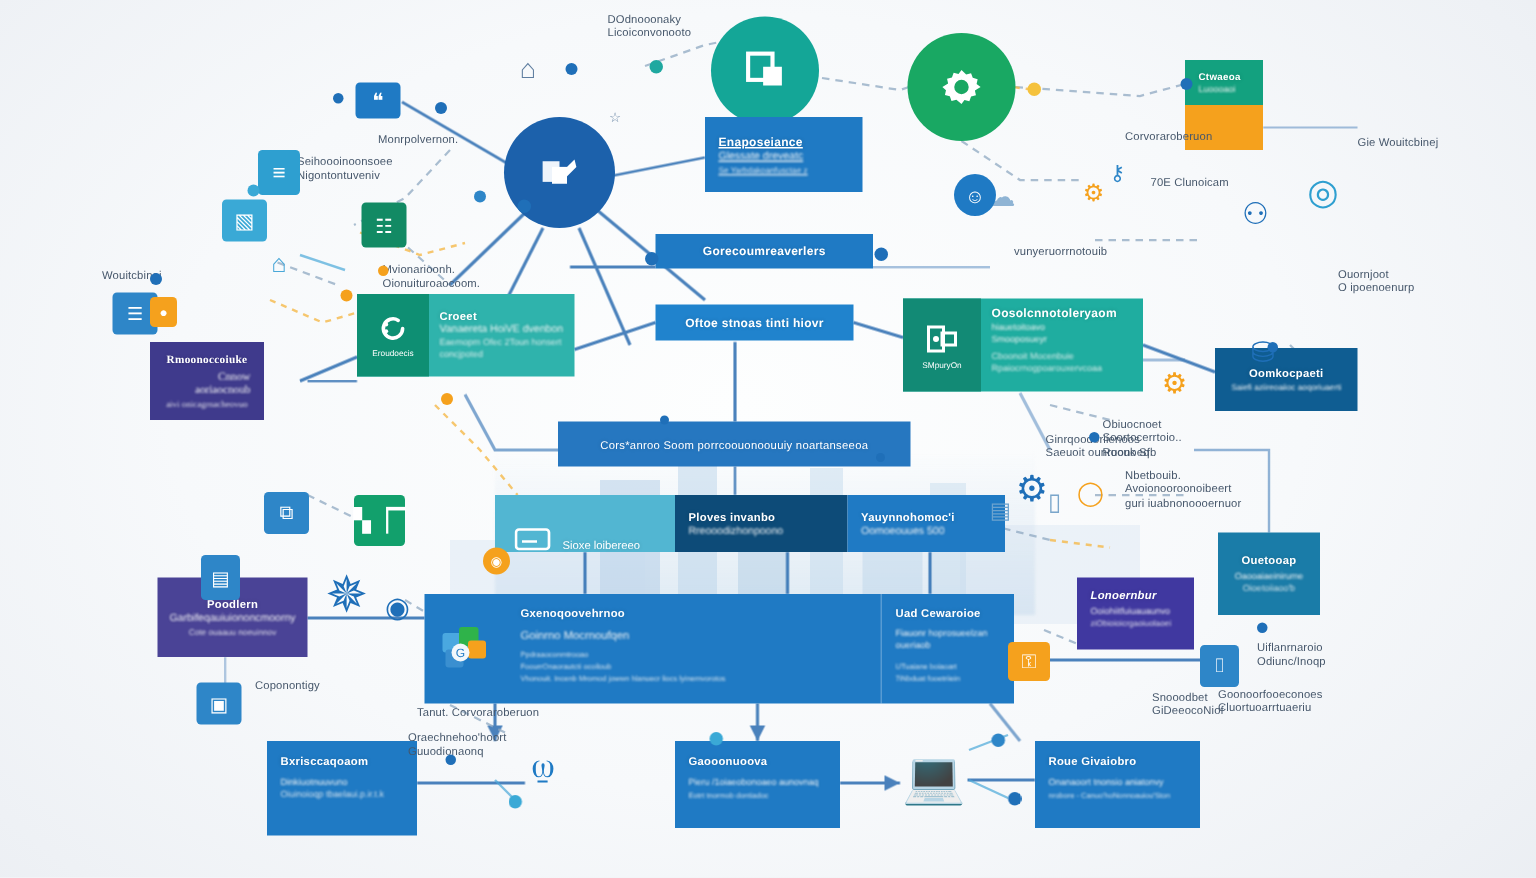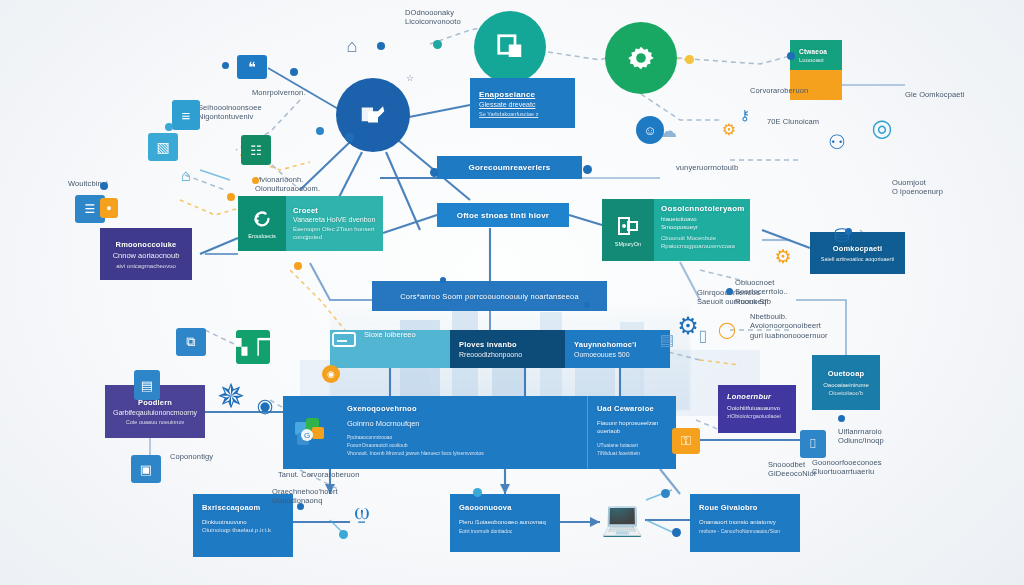--- a/index.html
+++ b/index.html
@@ -200,21 +200,21 @@
       <div style="font-size:5.5px;margin-top:3px;filter:blur(.45px);">Eroudoecis</div>
     </div>
     <div class="box" style="position:relative;left:0;top:0;flex:1;height:100%;padding:5px 7px;">
       <div class="t" style="font-size:7.5px;">Croeet</div>
       <div class="s" style="font-size:7px;margin-top:1px;">Vanaereta HoiVE dvenbon</div>
       <div class="x" style="font-size:6px;margin-top:2px;line-height:1.35;">Eaemopm Ofec
 2Toun honsert concjpoted</div>
     </div>
   </div>
 
-  <div style="position:absolute;left:602px;top:199px;width:148px;height:62px;display:flex;background:#1fada0;">
+  <div style="position:absolute;left:602px;top:199px;width:160px;height:62px;display:flex;background:#1fada0;">
     <div style="width:52px;background:#128a75;display:flex;flex-direction:column;align-items:center;justify-content:center;color:#fff;">
       <svg width="24" height="24" viewBox="0 0 24 24">
         <rect x="3" y="4" width="10" height="16" fill="none" stroke="#fff" stroke-width="2"></rect>
         <rect x="12" y="8" width="9" height="8" fill="none" stroke="#fff" stroke-width="2"></rect>
         <circle cx="8" cy="12" r="2" fill="#fff"></circle>
       </svg>
       <div style="font-size:5.5px;margin-top:3px;filter:blur(.45px);">SMpuryOn</div>
     </div>
     <div class="box" style="position:relative;left:0;top:0;flex:1;height:100%;padding:5px 7px;justify-content:flex-start;">
       <div class="t" style="font-size:8px;">Oosolcnnotoleryaom</div>
@@ -222,21 +222,21 @@
 Smooposueyr</div>
       <div class="x" style="font-size:6px;margin-top:3px;line-height:1.35;white-space:pre-line;">Cboonoit Mocenbuie
 Rpaiocrnogpoarouxervcoaa</div>
     </div>
   </div>
 
   <div class="box" style="left:372px;top:281px;width:235px;height:30px;background:#2677c0;align-items:center;">
     <div class="t" style="font-size:7.5px;font-weight:normal;">Cors*anroo Soom porrcoouonoouuiy noartanseeoa</div>
   </div>
 
-  <div style="position:absolute;left:330px;top:330px;width:120px;height:38px;background:#52b6d2;display:flex;align-items:flex-start;padding-left:2px;box-sizing:border-box;color:#fff;">
+  <div style="position:absolute;left:330px;top:330px;width:120px;height:38px;background:#52b6d2;display:flex;align-items:flex-end;padding-left:13px;box-sizing:border-box;color:#fff;">
     <svg width="26" height="18" viewBox="0 0 26 18" style="flex:none;">
       <rect x="1" y="3" width="22" height="13" rx="2" fill="none" stroke="#fff" stroke-width="1.8"></rect>
       <path d="M5 11 h10" stroke="#fff" stroke-width="1.8"></path>
     </svg>
     <div class="t" style="font-size:7.5px;margin-left:6px;filter:blur(.5px);text-shadow:0 0 3px rgba(0,0,0,.18);">Sioxe loibereeo</div>
   </div>
 
   <div class="box" style="left:450px;top:330px;width:115px;height:38px;background:#0d4b78;">
     <div class="t" style="font-size:7.5px;">Ploves invanbo</div>
     <div class="s" style="font-size:7px;margin-top:2px;">Rreooodizhonpoono</div>
@@ -266,33 +266,33 @@
 Vhonouit. Incenb Mromod jowwn hlanuecr liocs lyinemvorotos</div>
     </div>
     <div class="box" style="position:relative;left:0;top:0;width:88px;height:100%;justify-content:flex-start;padding-top:8px;">
       <div class="t" style="font-size:7.5px;">Uad Cewaroioe</div>
       <div class="s" style="font-size:6px;margin-top:6px;line-height:1.4;">Fiauonr hoprosueelzan oueriaob</div>
       <div class="x" style="font-size:5px;margin-top:5px;line-height:1.6;white-space:pre-line;">UTuaiane boiaoart
 7iNbduat fooetriiein</div>
     </div>
   </div>
 
-  <div class="box" style="left:100px;top:228px;width:92px;height:52px;background:#3f3a8c;align-items:center;text-align:right;">
+  <div class="box" style="left:100px;top:228px;width:76px;height:52px;background:#3f3a8c;align-items:center;text-align:right;font-family:Liberation Serif, serif;">
     <div class="t" style="font-size:7.5px;">Rmoonoccoiuke</div>
     <div class="s" style="font-size:7.5px;margin-top:2px;">Cnnow aoriaocnoub</div>
     <div class="x" style="font-size:6px;margin-top:3px;">aivi onicagrnacheovuo</div>
   </div>
 
   <div class="box" style="left:105px;top:385px;width:100px;height:53px;background:#4a4396;align-items:center;text-align:center;">
     <div class="t" style="font-size:7.5px;">Poodlern</div>
     <div class="s" style="font-size:7px;margin-top:2px;">Garbifeqauiuiononcmoorny</div>
     <div class="x" style="font-size:5.5px;margin-top:3px;">Cote ouaauu noeuinnov</div>
   </div>
 
-  <div class="box" style="left:178px;top:494px;width:100px;height:63px;background:#1f7ac4;justify-content:flex-start;padding-top:9px;margin-left:15px;">
+  <div class="box" style="left:178px;top:494px;width:100px;height:63px;background:#1f7ac4;justify-content:flex-start;padding-top:9px;">
     <div class="t" style="font-size:7.5px;">Bxrisccaqoaom</div>
     <div class="s" style="font-size:6px;margin-top:7px;">Dinkiuotnuuvuno</div>
     <div class="x" style="font-size:6px;margin-top:2px;">Oiuinoioqp tbaelaui.p.ir.t.k</div>
   </div>
 
   <div class="box" style="left:450px;top:494px;width:110px;height:58px;background:#1f7ac4;justify-content:flex-start;padding-top:9px;">
     <div class="t" style="font-size:7.5px;">Gaooonuoova</div>
     <div class="s" style="font-size:6px;margin-top:7px;">Pieru /1oiaeobonoaeo aunovnaq</div>
     <div class="x" style="font-size:5px;margin-top:3px;">Eotrt tnormob dontiadoc</div>
   </div>
@@ -328,21 +328,21 @@
 
   <div class="lbl" style="left:405px;top:8px;width:80px;font-size:7.5px;">DOdnooonaky
 Licoiconvonooto</div>
   <div class="lbl" style="left:252px;top:88px;width:80px;font-size:7.5px;">Monrpolvernon.</div>
   <div class="lbl" style="left:198px;top:103px;width:92px;font-size:7.5px;">Seihoooinoonsoee
 Nigontontuveniv</div>
   <div class="lbl" style="left:255px;top:175px;width:88px;font-size:7.5px;">Mvionarioonh.
 Oionuituroaocoom.</div>
   <div class="lbl" style="left:68px;top:179px;width:70px;font-size:7.5px;">Wouitcbinej</div>
   <div class="lbl" style="left:750px;top:86px;width:88px;font-size:7.5px;">Corvoraroberuon</div>
-  <div class="lbl" style="left:905px;top:90px;width:88px;font-size:7.5px;">Gie Oomkocpaeti</div>
+  <div class="lbl" style="left:905px;top:90px;width:88px;font-size:7.5px;">Gie Wouitcbinej</div>
   <div class="lbl" style="left:767px;top:117px;width:80px;font-size:7.5px;">70E Clunoicam</div>
   <div class="lbl" style="left:676px;top:163px;width:88px;font-size:7.5px;">vunyeruorrnotouib</div>
   <div class="lbl" style="left:892px;top:178px;width:82px;font-size:7.5px;">Ouornjoot
 O ipoenoenurp</div>
   <div class="lbl" style="left:735px;top:278px;width:80px;font-size:7.5px;">Obiuocnoet
 Soortocerrtoio..
 Roouk Sfb</div>
   <div class="lbl" style="left:697px;top:288px;width:92px;font-size:7.5px;">Ginrqoodoriienoos
 Saeuoit ounruonoeq</div>
   <div class="lbl" style="left:750px;top:312px;width:96px;font-size:7.5px;">Nbetbouib.

